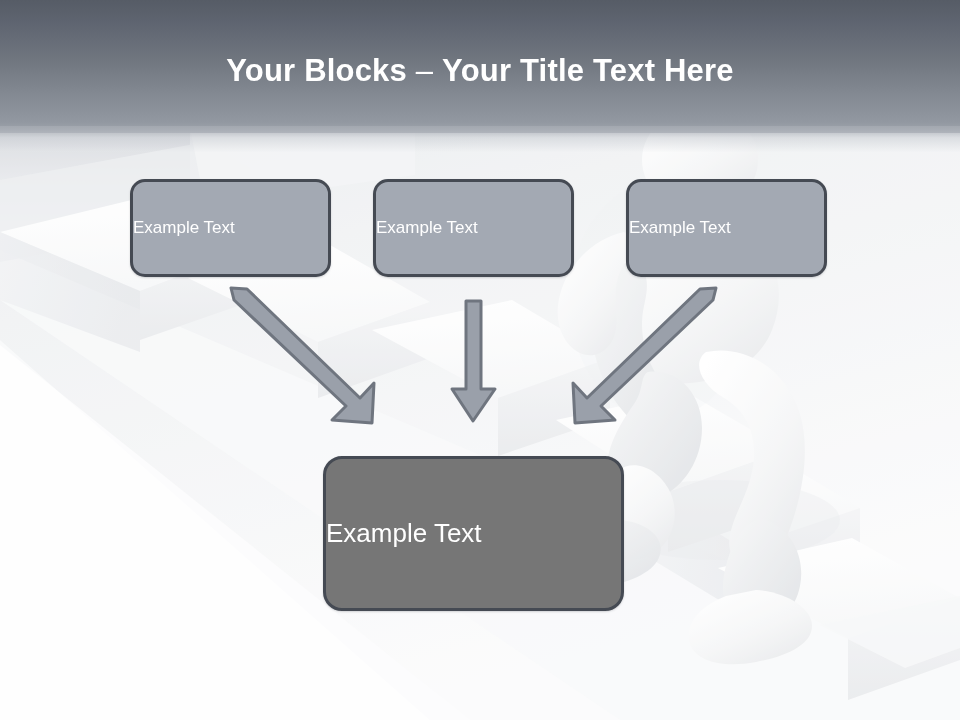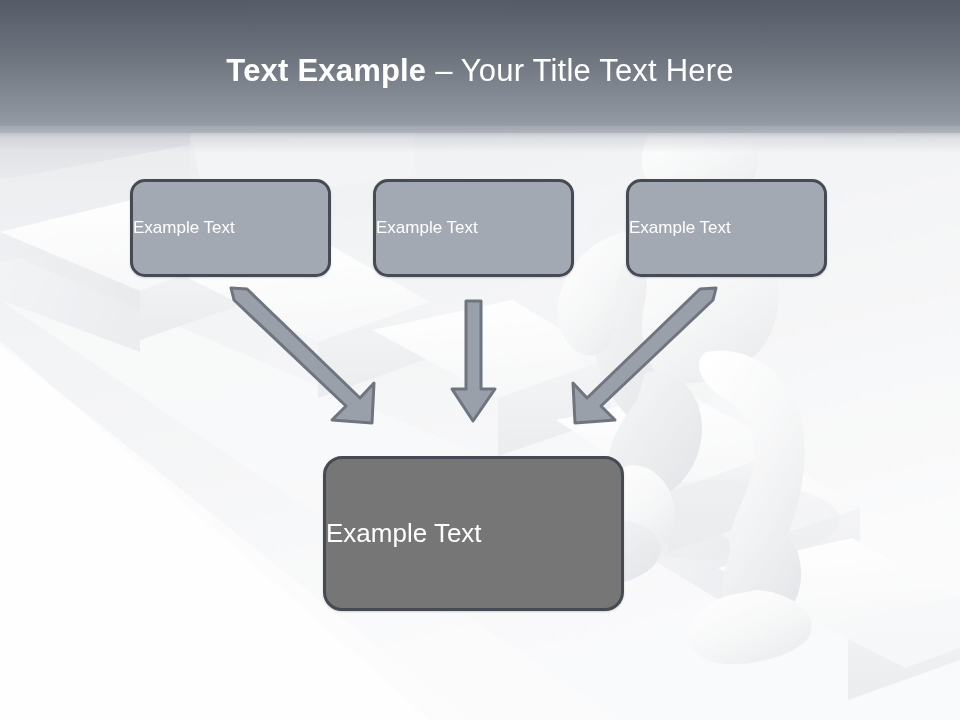--- a/index.html
+++ b/index.html
@@ -63,21 +63,21 @@
     text-align: center;
     z-index: 6;
     color: #ffffff;
     font-size: 31px;
     line-height: 38px;
     letter-spacing: 0.2px;
     white-space: nowrap;
   }
   .slide-title .t-strong { font-weight: bold; }
   .slide-title .t-sep    { font-weight: normal; }
-  .slide-title .t-rest   { font-weight: normal; }
+  .slide-title .t-rest   { font-weight: bold; }
 
   
   .tbox {
     position: absolute;
     box-sizing: border-box;
     border: 3px solid #454a53;
     border-radius: 15px;
     display: flex;
     align-items: center;
     color: #ffffff;
@@ -236,21 +236,21 @@
     </g>
 
     <rect x="0" y="128" width="960" height="592" fill="#ffffff" opacity="0.30"></rect>
     <polygon points="0,340 430,720 0,720" fill="#ffffff" opacity="0.55"></polygon>
   </svg>
 
   <div class="header-band"></div>
   <div class="header-fade"></div>
 
   <div class="slide-title">
-    <span class="t-strong">Text Example</span><span class="t-sep"> – </span><span class="t-rest">Your Title Text Here</span>
+    <span class="t-strong">Your Blocks</span><span class="t-sep"> – </span><span class="t-rest">Your Title Text Here</span>
   </div>
 
   <svg class="arrows" viewBox="0 0 960 720" aria-hidden="true">
 
     <g>
       <polygon points="231,288 247,289 360,398 374,383 372,423 332,420 346,406 234,300" fill="#9aa0aa" stroke="#6f757f" stroke-width="3" stroke-linejoin="round"></polygon>
     </g>
 
     <g>
       <polygon points="466,301 481,301 481,389 495,389 473,421 452,389 466,389" fill="#9aa0aa" stroke="#6f757f" stroke-width="3" stroke-linejoin="round"></polygon>

